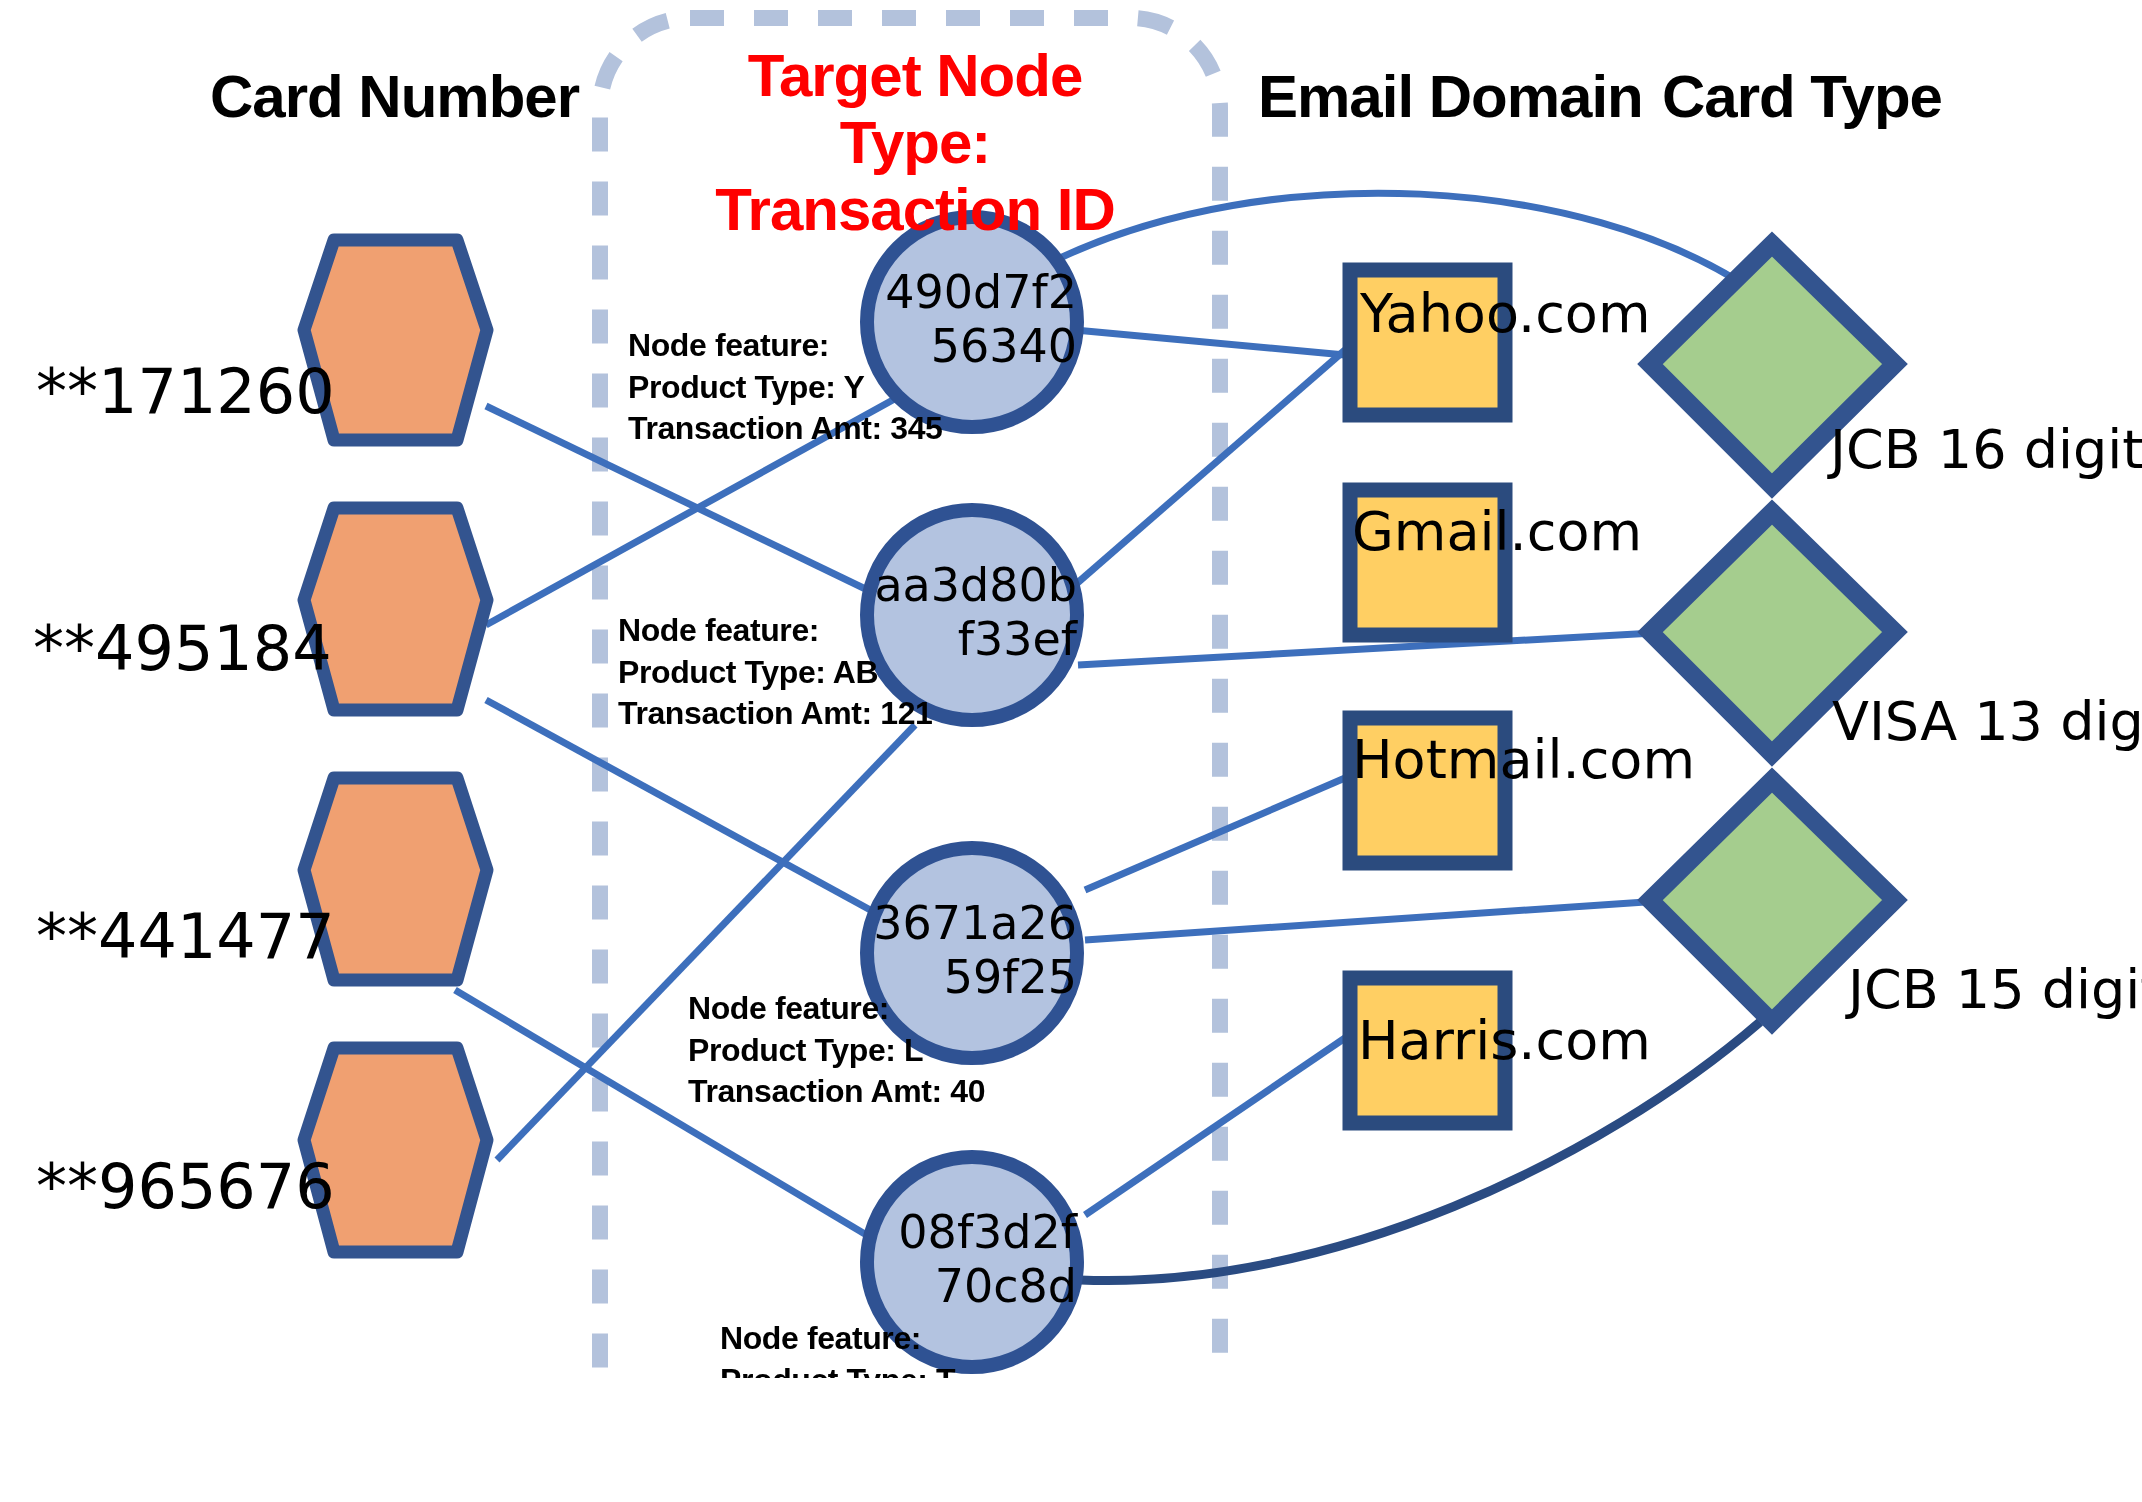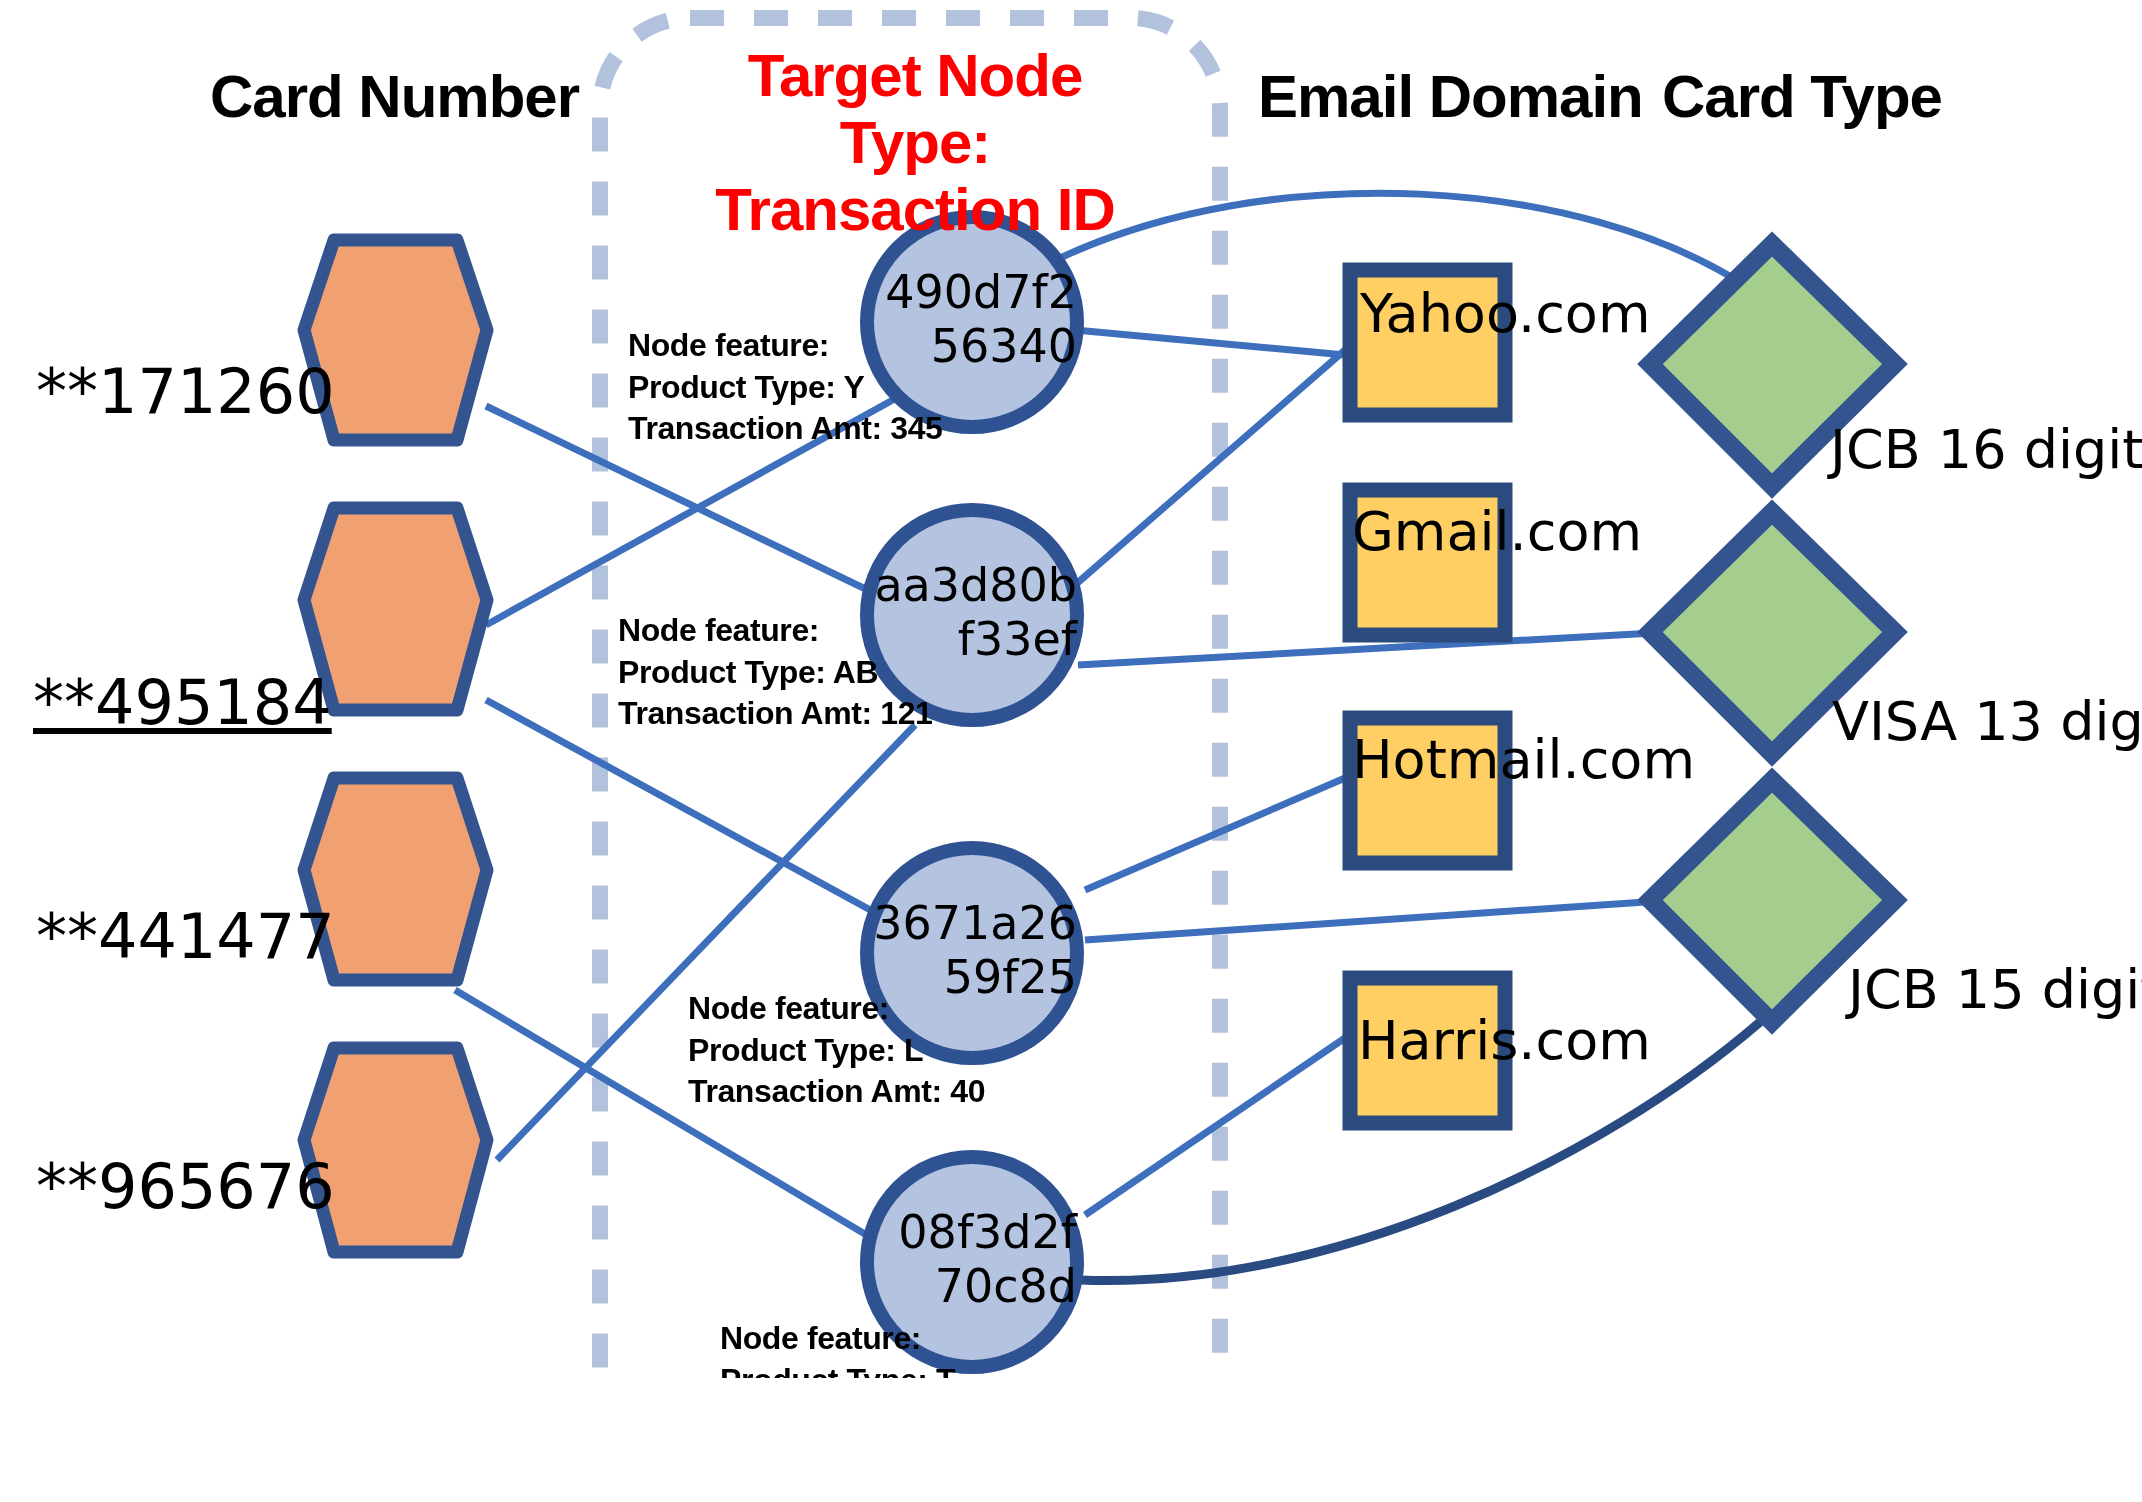--- a/index.html
+++ b/index.html
@@ -89,21 +89,21 @@
   <div class="colhead cardnum">Card Number</div>
   <div class="colhead email">Email Domain</div>
   <div class="colhead ctype">Card Type</div>
 
   <div class="target-title">
     <div>Target Node Type:</div>
     <div>Transaction ID</div>
   </div>
 
   <div class="cardlabel" style="left:36px;top:355px;">**171260</div>
-  <div class="cardlabel" style="left:33px;top:666px;text-decoration:underline;">**495184</div>
+  <div class="cardlabel" style="left:33px;top:612px;">**495184</div>
   <div class="cardlabel" style="left:36px;top:900px;">**441477</div>
   <div class="cardlabel" style="left:36px;top:1150px;">**965676</div>
 
   <div class="txlabel" style="left:867px;top:265px;">
     <div>490d7f2</div>
     <div>56340</div>
   </div>
   <div class="txlabel" style="left:867px;top:558px;">
     <div>aa3d80b</div>
     <div>f33ef</div>

